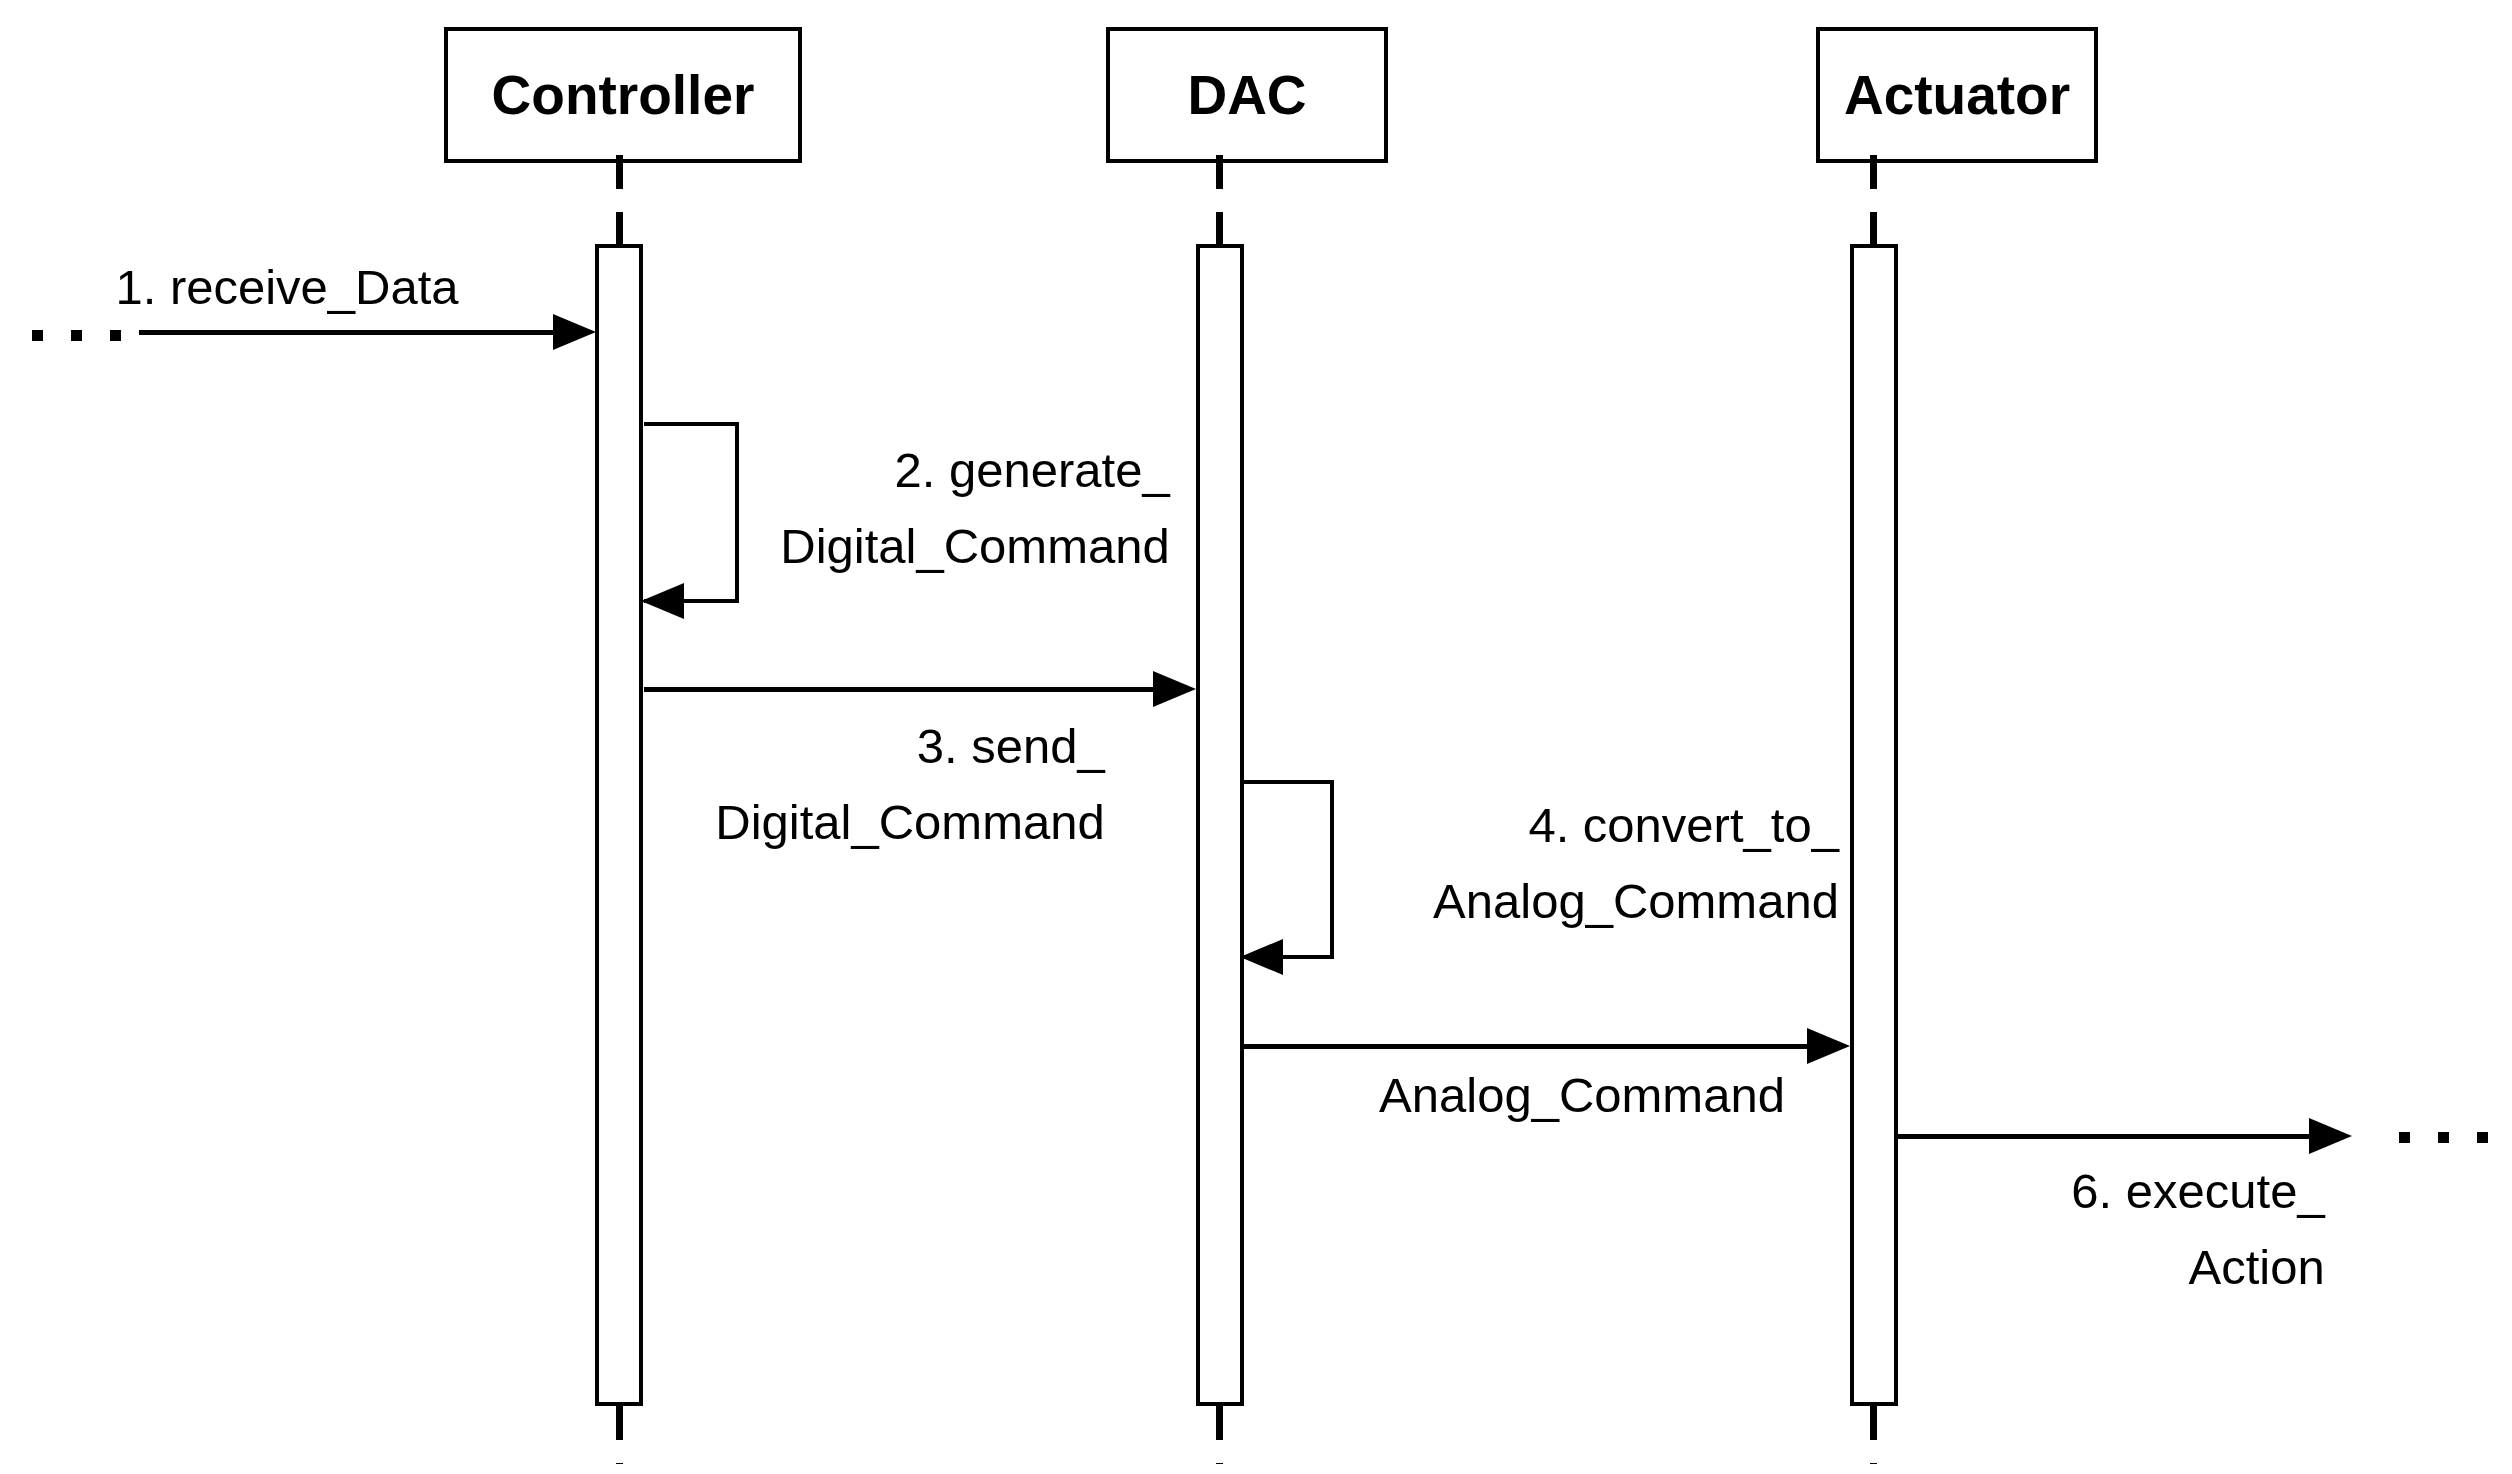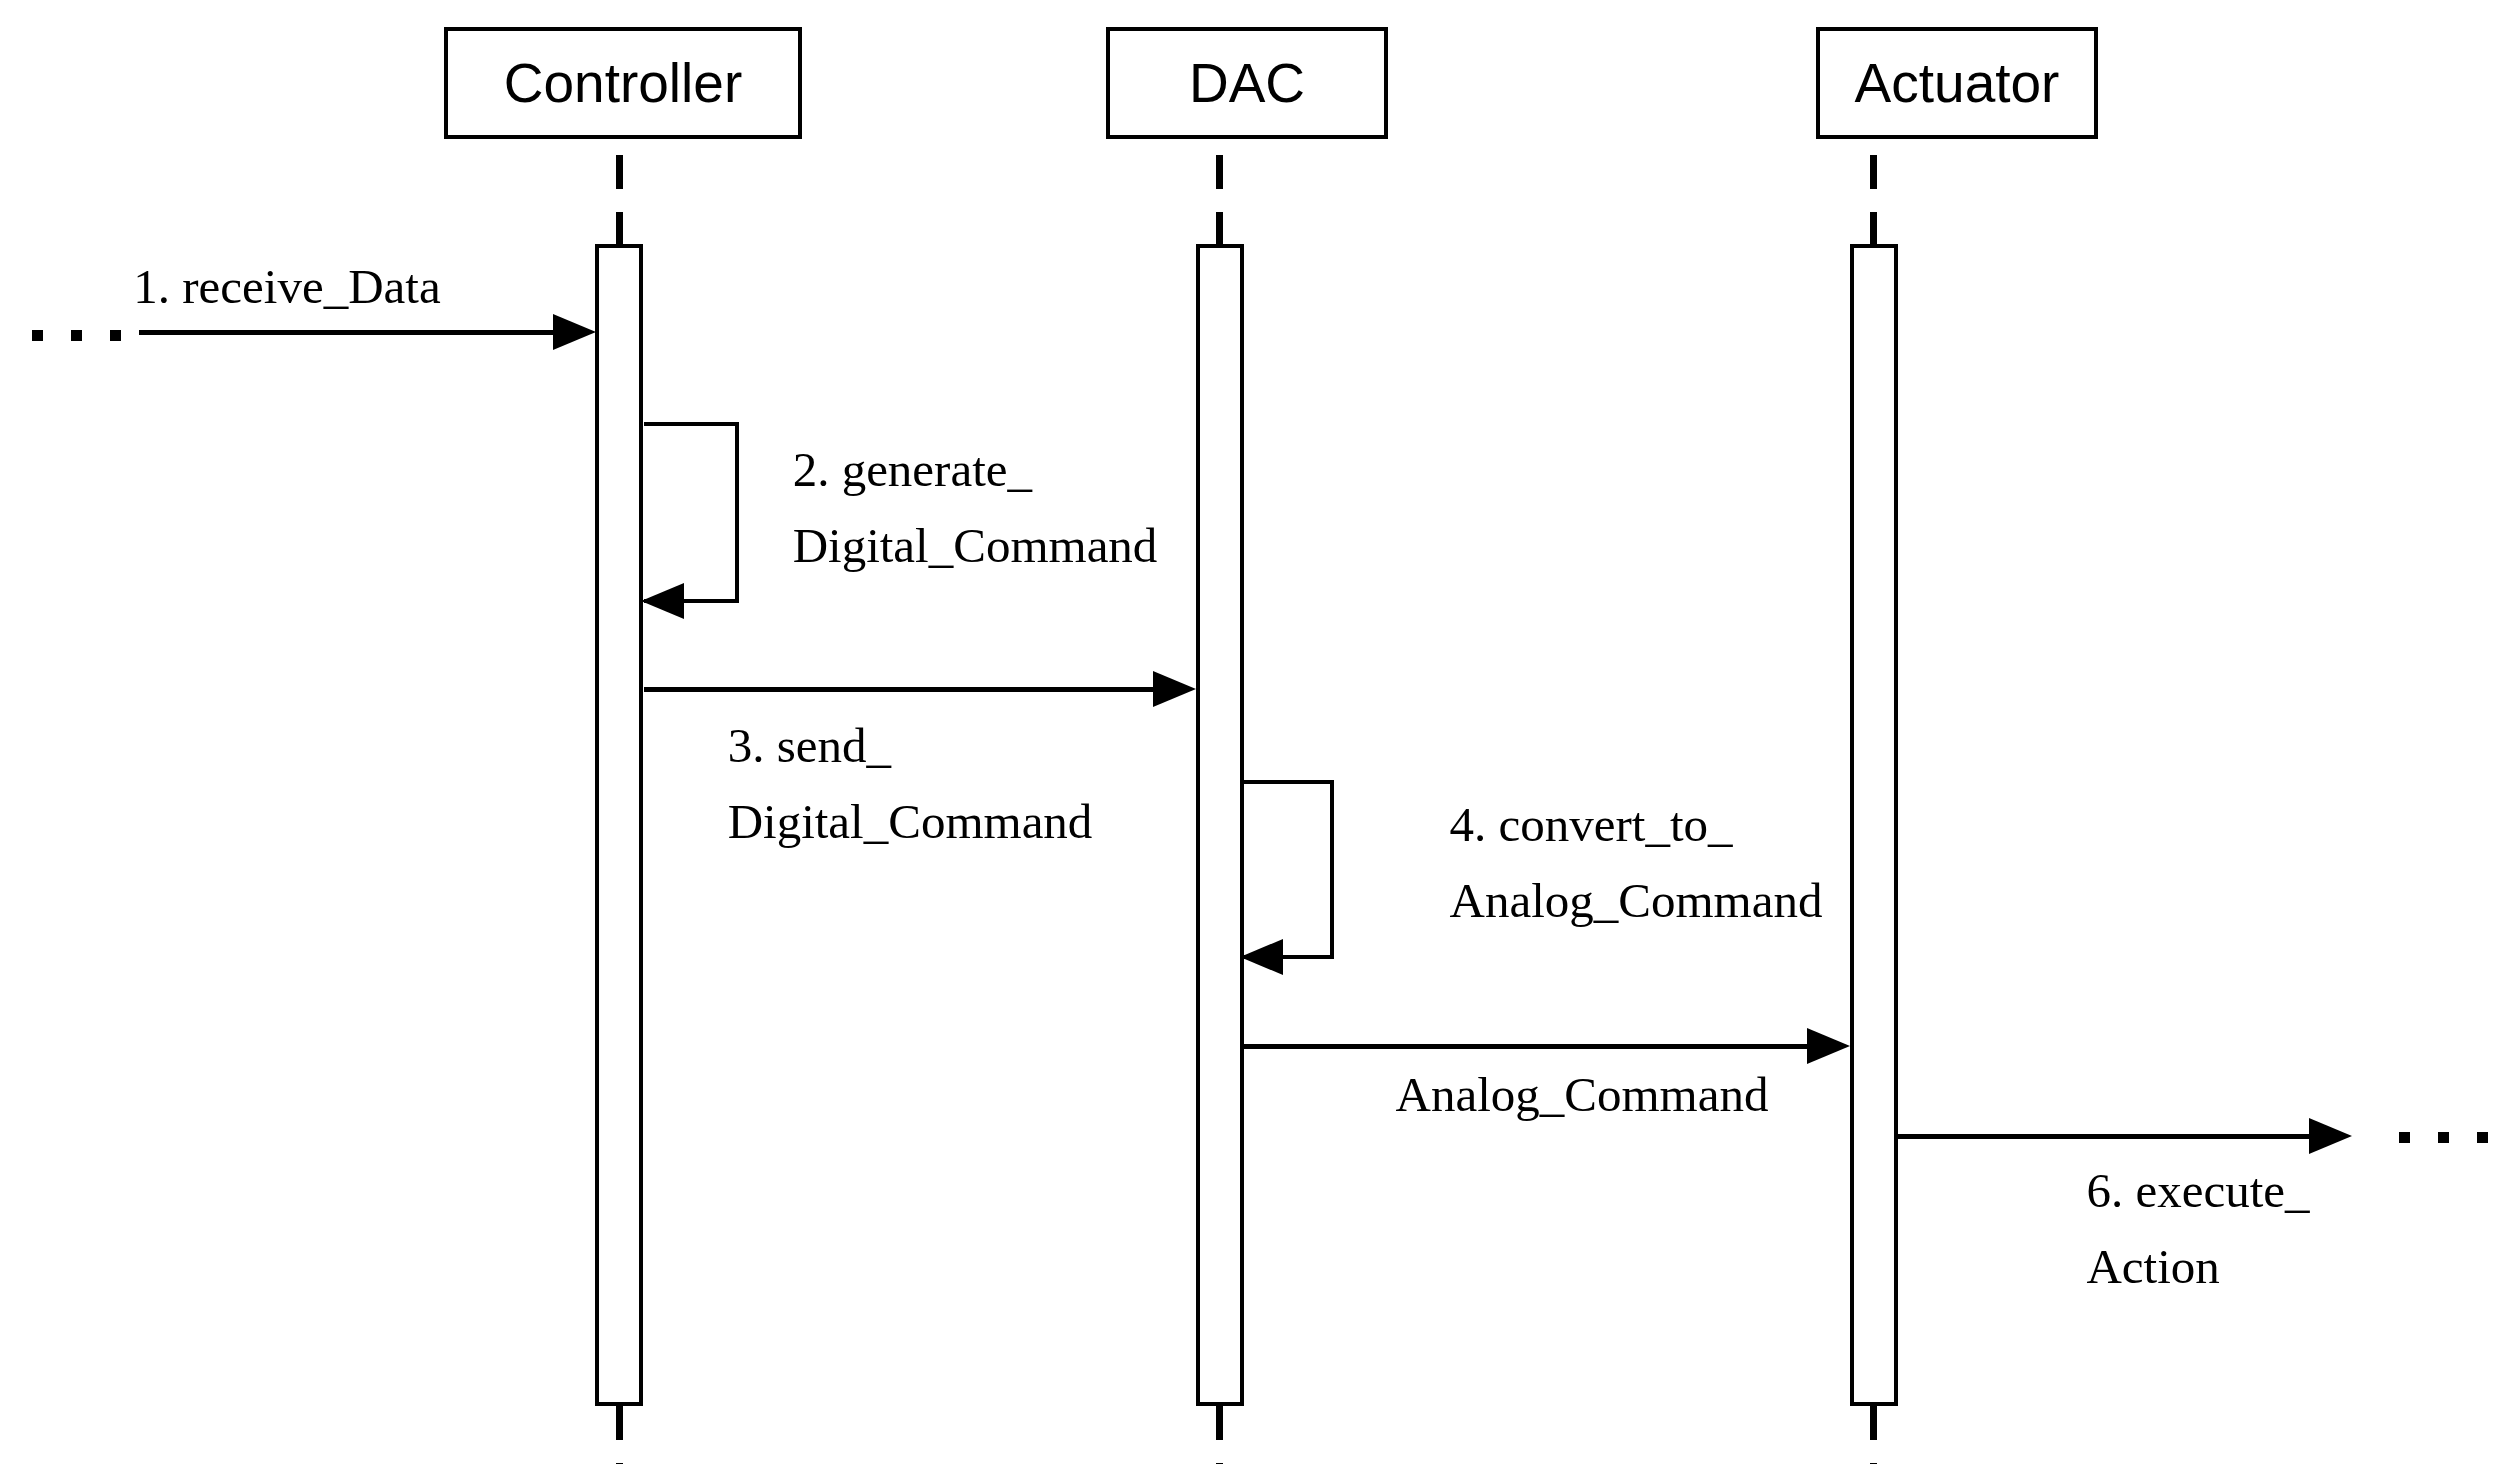--- a/index.html
+++ b/index.html
@@ -8,26 +8,26 @@
     width:2512px;height:1475px;
     background:#ffffff;
     font-family:"Liberation Sans", sans-serif;
     color:#000000;
     overflow:hidden;
   }
 
   
   .pbox{
     position:absolute;
-    top:27px;height:112px;
+    top:27px;height:136px;
     border:4.5px solid #000;
     background:#fff;
     box-sizing:border-box;
     display:flex;align-items:center;justify-content:center;
-    font-size:55px;font-weight:normal;
+    font-size:55px;font-weight:bold;
     white-space:nowrap;
   }
   #box-controller{left:444px;width:358px;}
   #box-dac{left:1106px;width:282px;}
   #box-actuator{left:1816px;width:282px;align-items:center;}
 
   
   .lifeline{
     position:absolute;width:6.7px;
     background:repeating-linear-gradient(to bottom,#000 0 34px,transparent 34px 57px);
@@ -76,24 +76,23 @@
     border-top:18px solid transparent;
     border-bottom:18px solid transparent;
   }
   #loop-2{left:644px;top:422px;width:95px;height:181px;}
   #loop-4{left:1243px;top:780px;width:91px;height:179px;}
 
   
   .mlabel{
     position:absolute;
     transform:translateX(-50%);
-    text-align:left;
+    text-align:right;
     font-size:49px;line-height:76px;
     white-space:nowrap;
-    font-family:Liberation Serif, serif;
   }
   .mlabel span{display:block;}
   #label-1{left:287px;top:249px;}
   #label-2{left:975px;top:432px;}
   #label-3{left:874px;top:708px;margin-left:36px;}
   #label-4{left:1636px;top:787px;}
   #label-5{left:1582px;top:1057px;}
   #label-6{left:2167px;top:1153px;margin-left:31px;}
 
   

